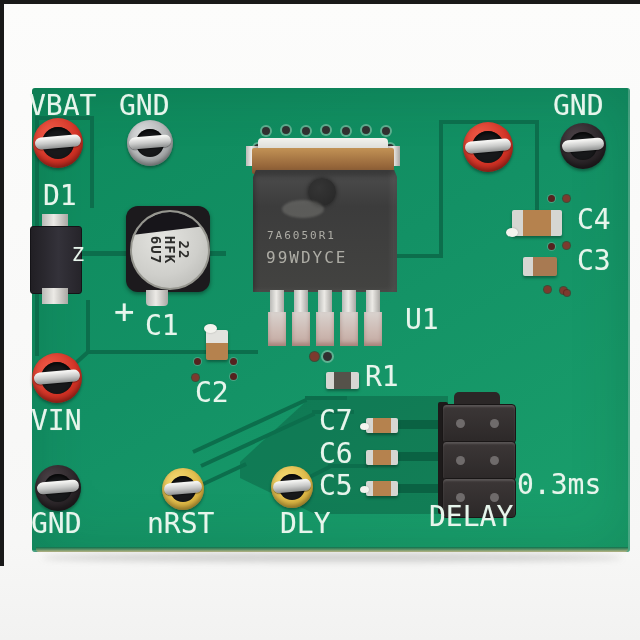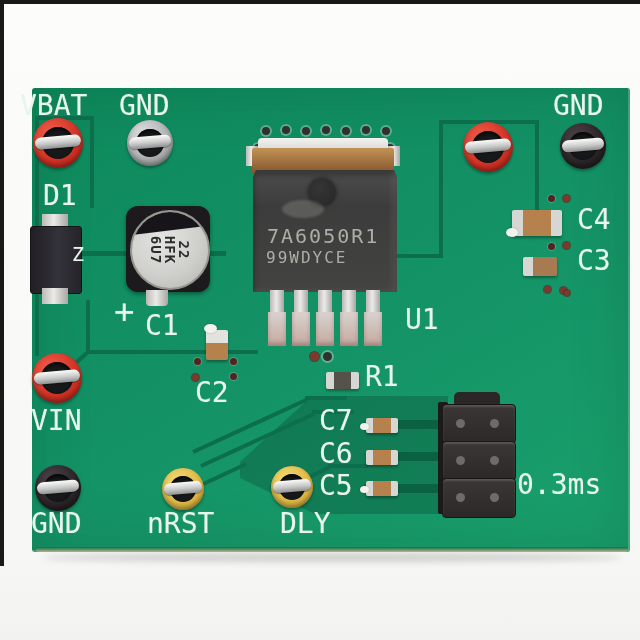--- a/index.html
+++ b/index.html
@@ -165,21 +165,21 @@
   </div>
 
   <div class="abs" style="left:244px;top:126px;width:160px;height:222px">
     <div class="abs" style="left:14px;top:12px;width:130px;height:14px;background:linear-gradient(180deg,#f2f2ee,#d6d6d2);border-radius:4px;filter:blur(.4px)"></div>
     <div class="lead" style="left:2px;top:20px;width:12px;height:20px"></div>
     <div class="lead" style="left:144px;top:20px;width:12px;height:20px"></div>
     <div class="abs" style="left:8px;top:22px;width:142px;height:26px;background:linear-gradient(180deg,#c29255,#96663a 70%,#7c5330);border-radius:2px"></div>
     <div class="abs" style="left:9px;top:44px;width:144px;height:122px;background:linear-gradient(180deg,#4d4d4d,#3c3c3c 30%,#434341);clip-path:polygon(2% 0,98% 0,100% 6%,100% 100%,0 100%,0 6%);box-shadow:inset -4px 0 6px rgba(255,255,255,.12), inset 0 4px 6px rgba(0,0,0,.45)"></div>
     <div class="abs" style="left:64px;top:52px;width:28px;height:28px;border-radius:50%;background:radial-gradient(circle at 40% 35%,#353535,#262626);box-shadow:0 0 4px rgba(0,0,0,.5)"></div>
     <div class="abs" style="left:38px;top:74px;width:42px;height:18px;background:rgba(205,205,198,.22);border-radius:50%;filter:blur(1px)"></div>
-    <div class="abs" style="left:23px;top:102px;font-size:20px;line-height:16px;letter-spacing:2px;color:rgba(198,196,188,.82)">7A6050R1</div>
+    <div class="abs" style="left:23px;top:102px;font-size:11px;line-height:16px;letter-spacing:2px;color:rgba(198,196,188,.82)">7A6050R1</div>
     <div class="abs" style="left:22px;top:124px;font-size:16px;line-height:16px;letter-spacing:2px;color:rgba(198,196,188,.82)">99WDYCE</div>
     <div class="lead" style="left:26px;top:164px;width:14px;height:24px"></div>
     <div class="lead" style="left:50px;top:164px;width:14px;height:24px"></div>
     <div class="lead" style="left:74px;top:164px;width:14px;height:24px"></div>
     <div class="lead" style="left:98px;top:164px;width:14px;height:24px"></div>
     <div class="lead" style="left:122px;top:164px;width:14px;height:24px"></div>
     <div class="pad" style="left:24px;top:186px;width:18px;height:34px"></div>
     <div class="pad" style="left:48px;top:186px;width:18px;height:34px"></div>
     <div class="pad" style="left:72px;top:186px;width:18px;height:34px"></div>
     <div class="pad" style="left:96px;top:186px;width:18px;height:34px"></div>
@@ -208,34 +208,35 @@
     <div class="abs" style="left:6px;top:51px;width:72px;height:38px;background:linear-gradient(180deg,#3c3737,#2c2828);border:1px solid #191616;border-radius:4px;box-shadow:inset 0 2px 2px rgba(255,255,255,.15)">
       <div class="abs" style="left:13px;top:14px;width:9px;height:9px;border-radius:50%;background:#6f6b6b"></div>
       <div class="abs" style="left:47px;top:14px;width:9px;height:9px;border-radius:50%;background:#6f6b6b"></div>
     </div>
     <div class="abs" style="left:6px;top:88px;width:72px;height:38px;background:linear-gradient(180deg,#3c3737,#2c2828);border:1px solid #191616;border-radius:4px;box-shadow:inset 0 2px 2px rgba(255,255,255,.15)">
       <div class="abs" style="left:13px;top:14px;width:9px;height:9px;border-radius:50%;background:#6f6b6b"></div>
       <div class="abs" style="left:47px;top:14px;width:9px;height:9px;border-radius:50%;background:#6f6b6b"></div>
     </div>
   </div>
 
-  <div class="silk" style="left:20px;top:92px">VBAT</div>
+  <div class="silk" style="left:29px;top:92px">VBAT</div>
   <div class="silk" style="left:119px;top:92px">GND</div>
   <div class="silk" style="left:553px;top:92px">GND</div>
   <div class="silk" style="left:43px;top:182px">D1</div>
   <div class="silk small" style="left:72px;top:244px">Z</div>
   <div class="silk plus" style="left:114px;top:296px">+</div>
   <div class="silk" style="left:145px;top:312px">C1</div>
   <div class="silk" style="left:195px;top:379px">C2</div>
   <div class="silk" style="left:577px;top:206px">C4</div>
   <div class="silk" style="left:577px;top:247px">C3</div>
   <div class="silk" style="left:405px;top:306px">U1</div>
   <div class="silk" style="left:365px;top:363px">R1</div>
   <div class="silk" style="left:31px;top:407px">VIN</div>
   <div class="silk" style="left:31px;top:510px">GND</div>
   <div class="silk" style="left:147px;top:510px">nRST</div>
   <div class="silk" style="left:280px;top:510px">DLY</div>
   <div class="silk" style="left:319px;top:407px">C7</div>
   <div class="silk" style="left:319px;top:440px">C6</div>
   <div class="silk" style="left:319px;top:472px">C5</div>
+  <div class="silk" style="left:429px;top:503px">DELAY</div>
   <div class="silk" style="left:517px;top:471px">0.3ms</div>
 
 </div>
 
 </body></html>

